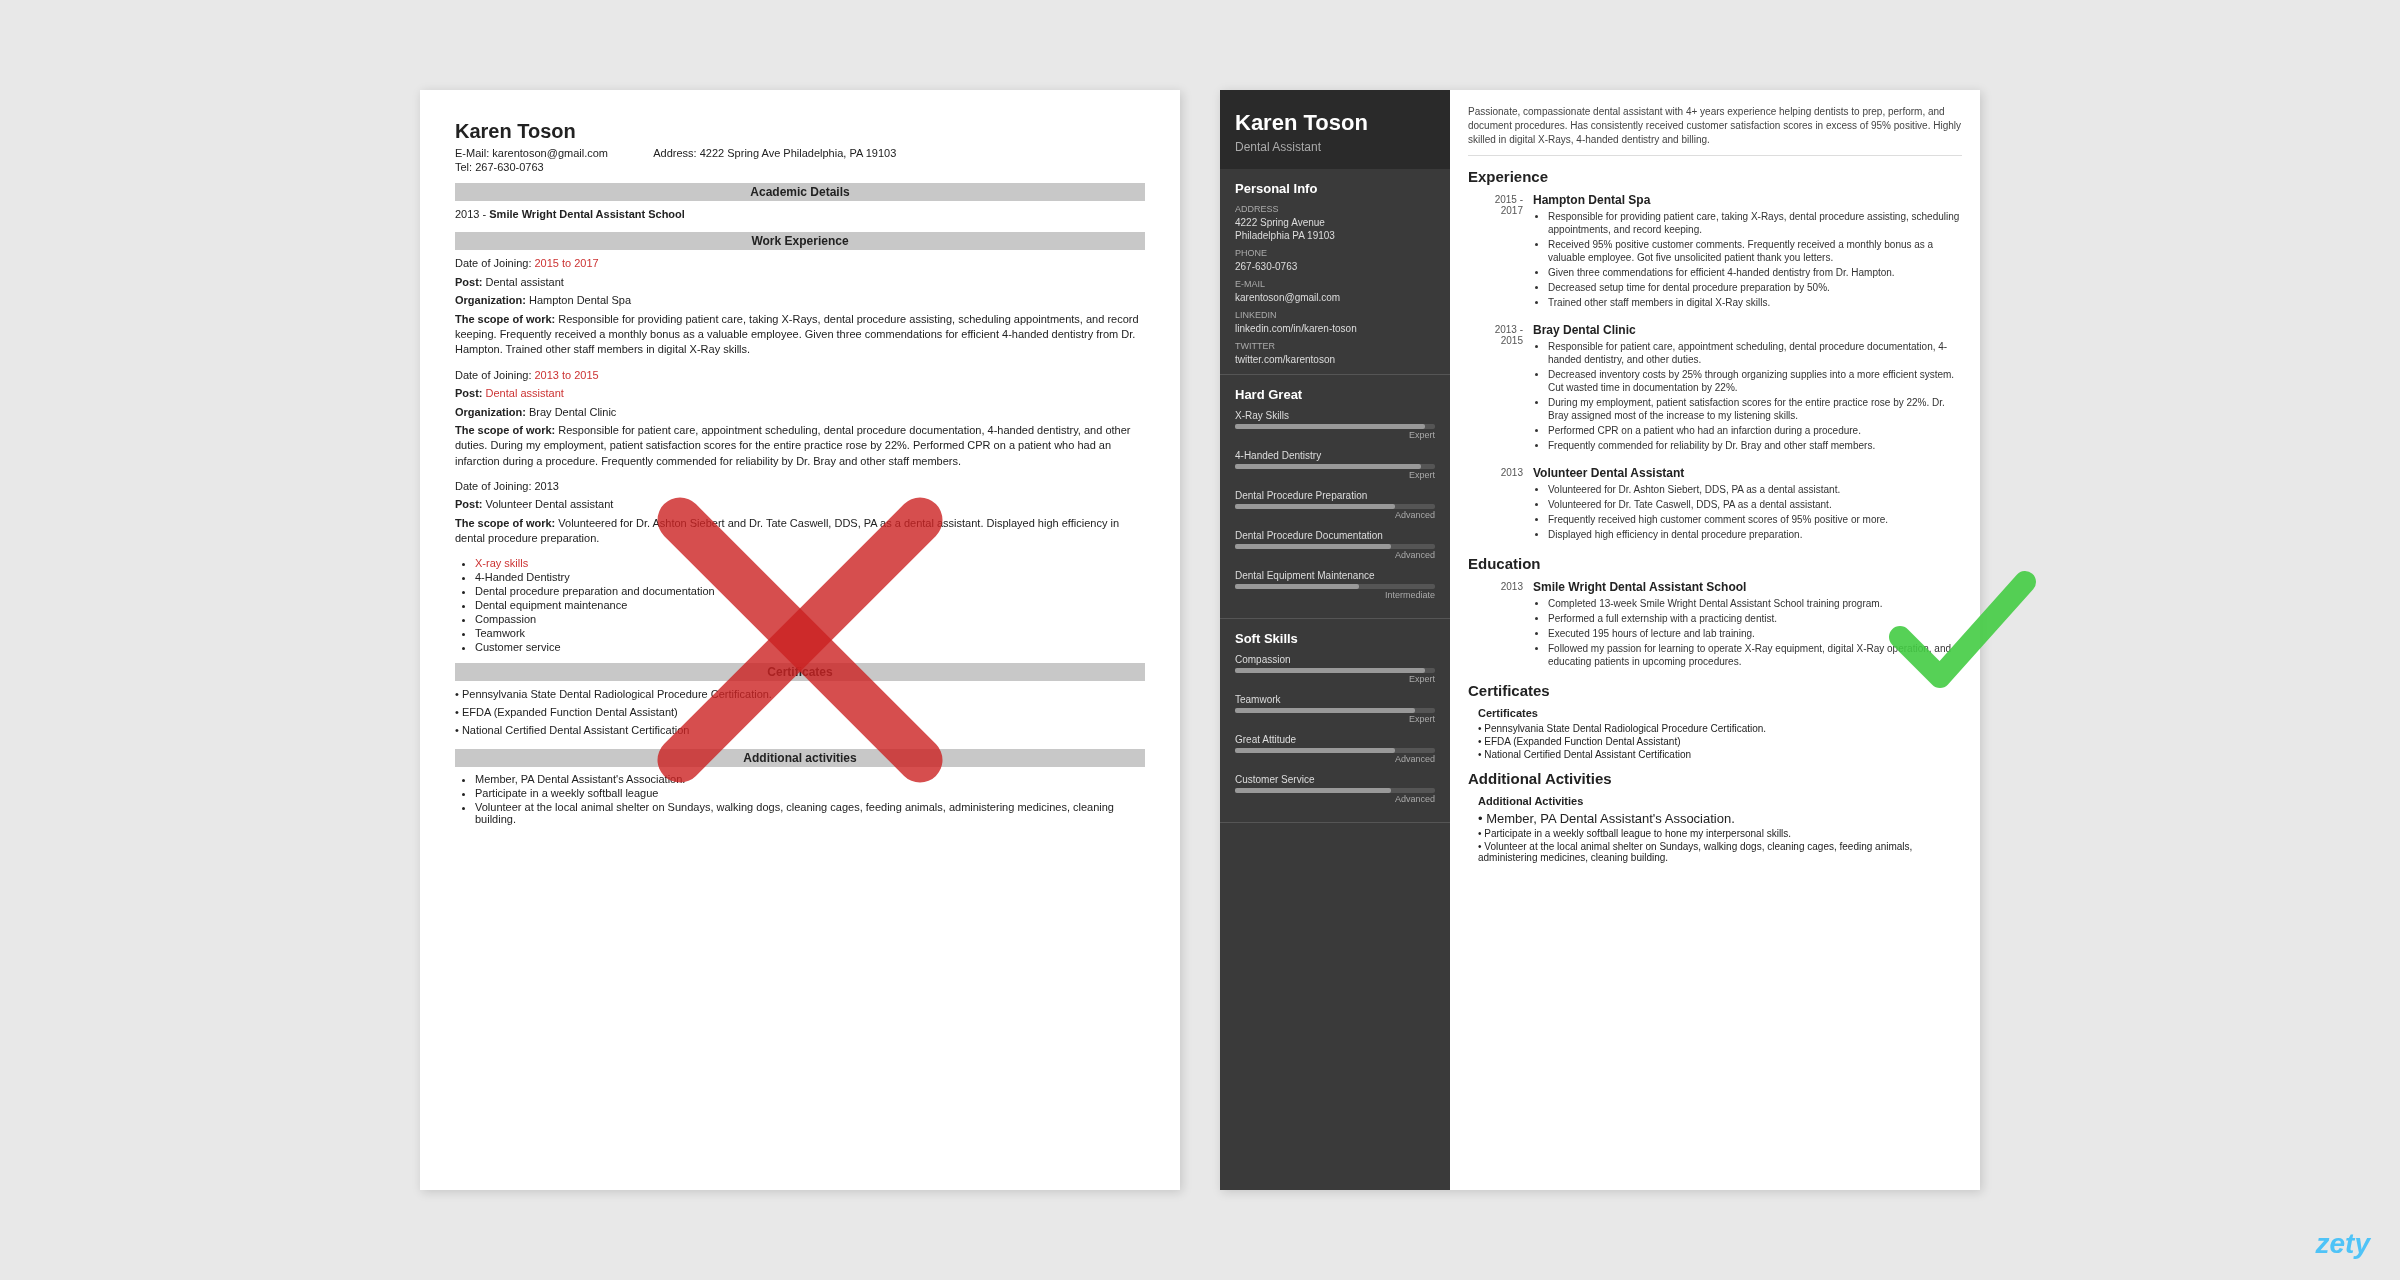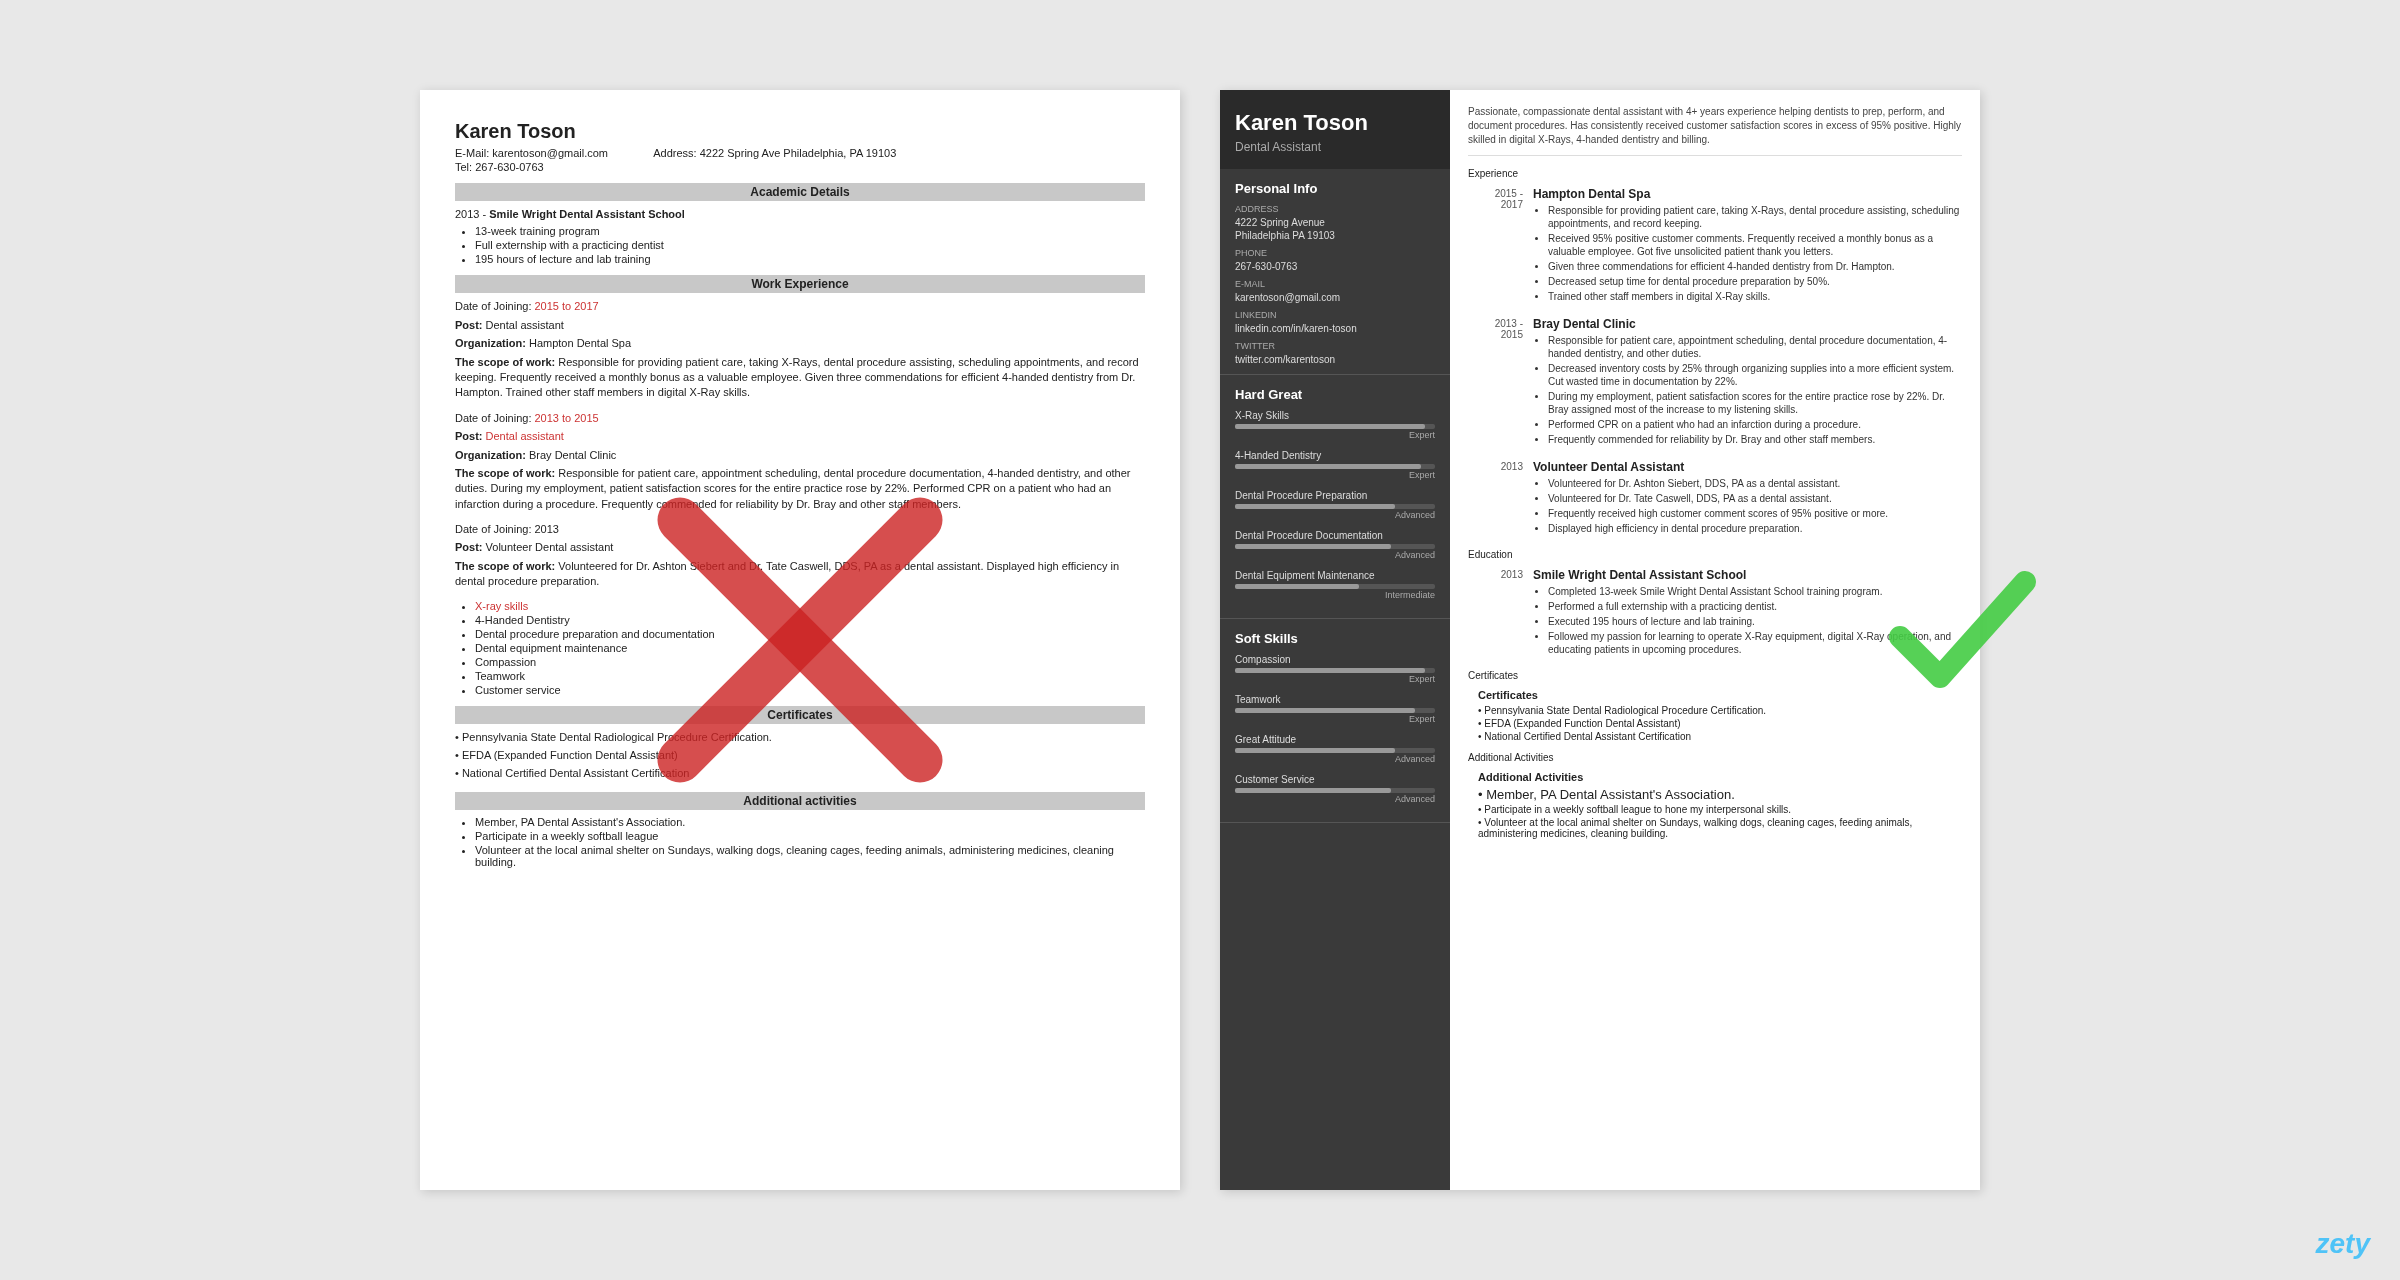--- a/index.html
+++ b/index.html
@@ -193,22 +193,22 @@
     .resume-right .main-content .intro {
       font-size: 10px;
       color: #444;
       line-height: 1.4;
       margin-bottom: 12px;
       border-bottom: 1px solid #ddd;
       padding-bottom: 8px;
     }
 
     .resume-right .main-content .section-title {
-      font-size: 10px;
-      font-weight: normal;
+      font-size: 15px;
+      font-weight: bold;
       color: #222;
       margin-bottom: 8px;
       margin-top: 10px;
     }
 
     .resume-right .main-content .exp-entry {
       display: flex;
       gap: 10px;
       margin-bottom: 12px;
     }
@@ -282,25 +282,20 @@
     <div class="header-contact">
       <span>Tel:</span>
       <span>267-630-0763</span>
     </div>
 
     <div class="section-title">Academic Details</div>
     <p>
       <span>2013 -</span>
       <strong><span>Smile Wright Dental Assistant School</span></strong>
     </p>
-    <ul>
-      <li>13-week training program</li>
-      <li>Full externship with a practicing dentist</li>
-      <li>195 hours of lecture and lab training</li>
-    </ul>
 
     <div class="section-title">Work Experience</div>
 
     <div class="work-entry">
       <p>
         <span>Date of Joining: </span>
         <span class="highlight-red">2015 to 2017</span>
       </p>
       <p>
         <span class="subsection-label">Post: </span>

